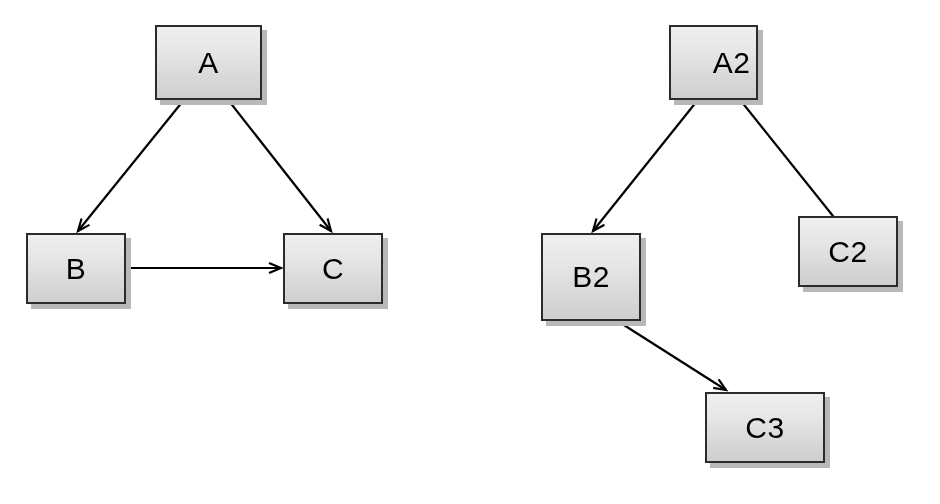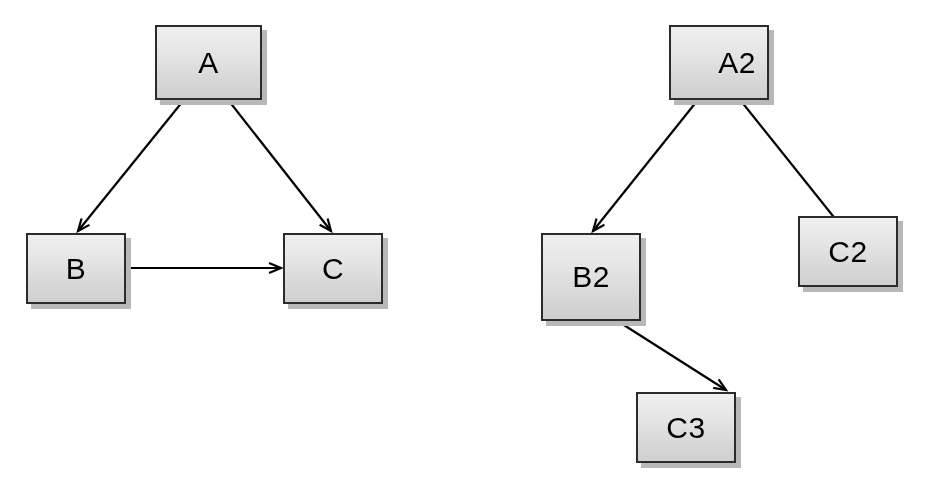--- a/index.html
+++ b/index.html
@@ -84,27 +84,27 @@
   <div id="node-layer">
       <div class="node" style="left: 155px; top: 25px; width: 107px; height: 75px;">
         <span class="node-label">A</span>
       </div>
       <div class="node" style="left: 26px; top: 233px; width: 100px; height: 71px;">
         <span class="node-label">B</span>
       </div>
       <div class="node" style="left: 283px; top: 233px; width: 100px; height: 71px;">
         <span class="node-label">C</span>
       </div>
-      <div class="node" style="left: 669px; top: 25px; width: 100px; height: 75px; padding-left: 36px;">
+      <div class="node" style="left: 669px; top: 25px; width: 89px; height: 75px; padding-left: 36px;">
         <span class="node-label">A2</span>
       </div>
       <div class="node" style="left: 541px; top: 233px; width: 100px; height: 88px;">
         <span class="node-label">B2</span>
       </div>
       <div class="node" style="left: 798px; top: 216px; width: 100px; height: 71px;">
         <span class="node-label">C2</span>
       </div>
-      <div class="node" style="left: 636px; top: 392px; width: 100px; height: 71px;">
+      <div class="node" style="left: 705px; top: 392px; width: 120px; height: 71px;">
         <span class="node-label">C3</span>
       </div>
     </div>
 
 </div>
 
 </body></html>

